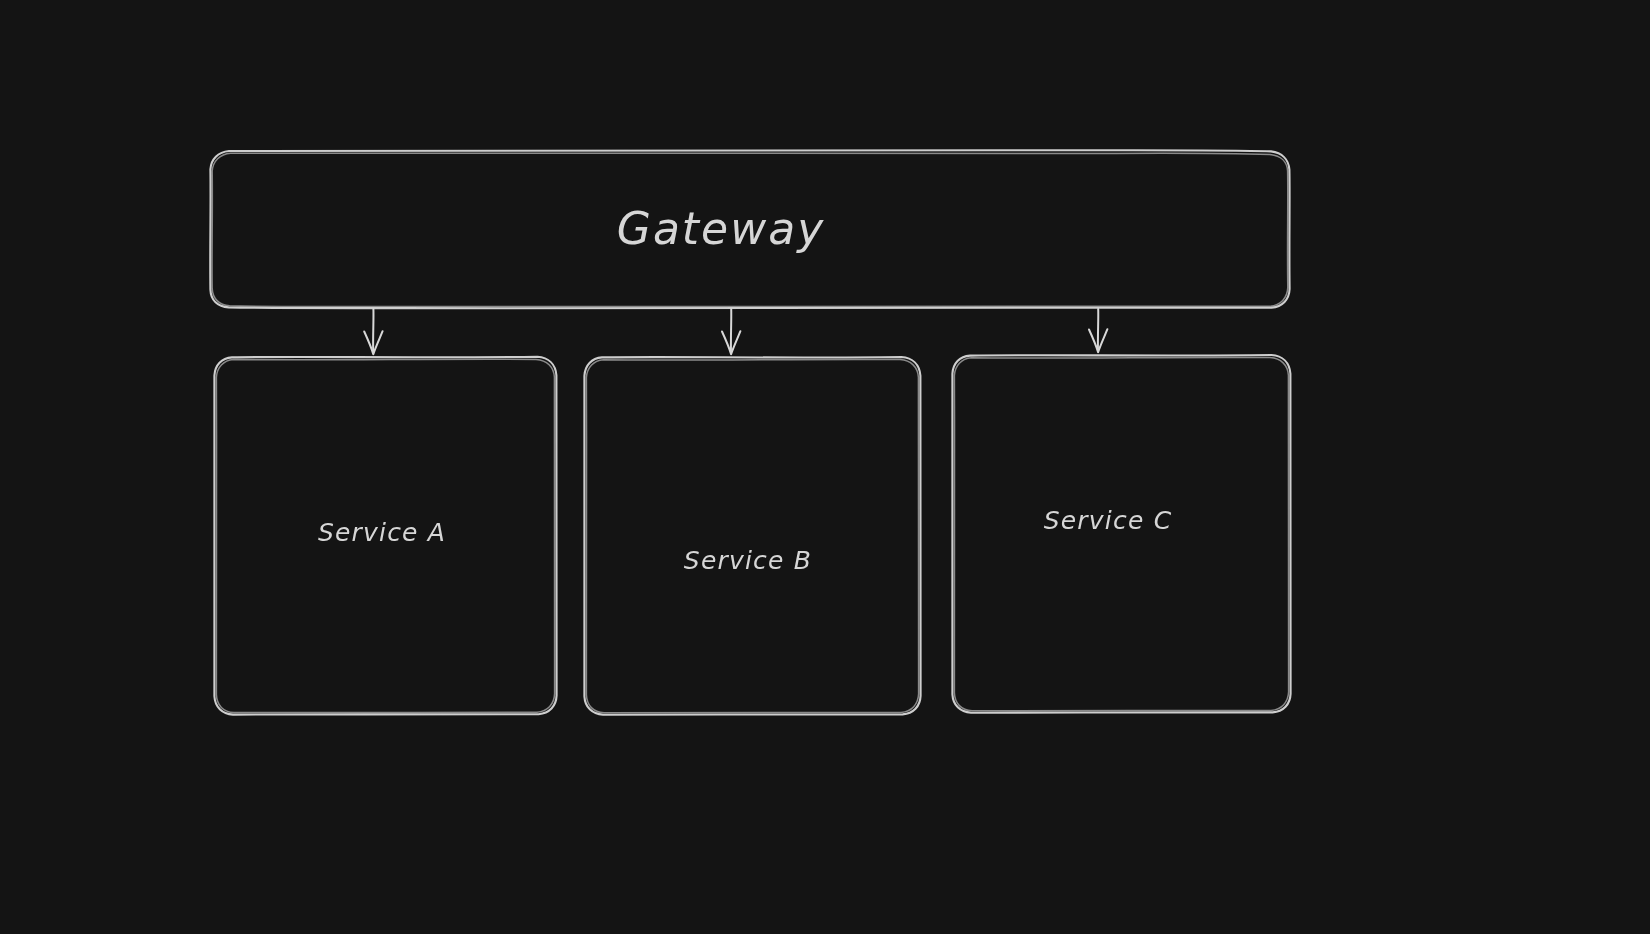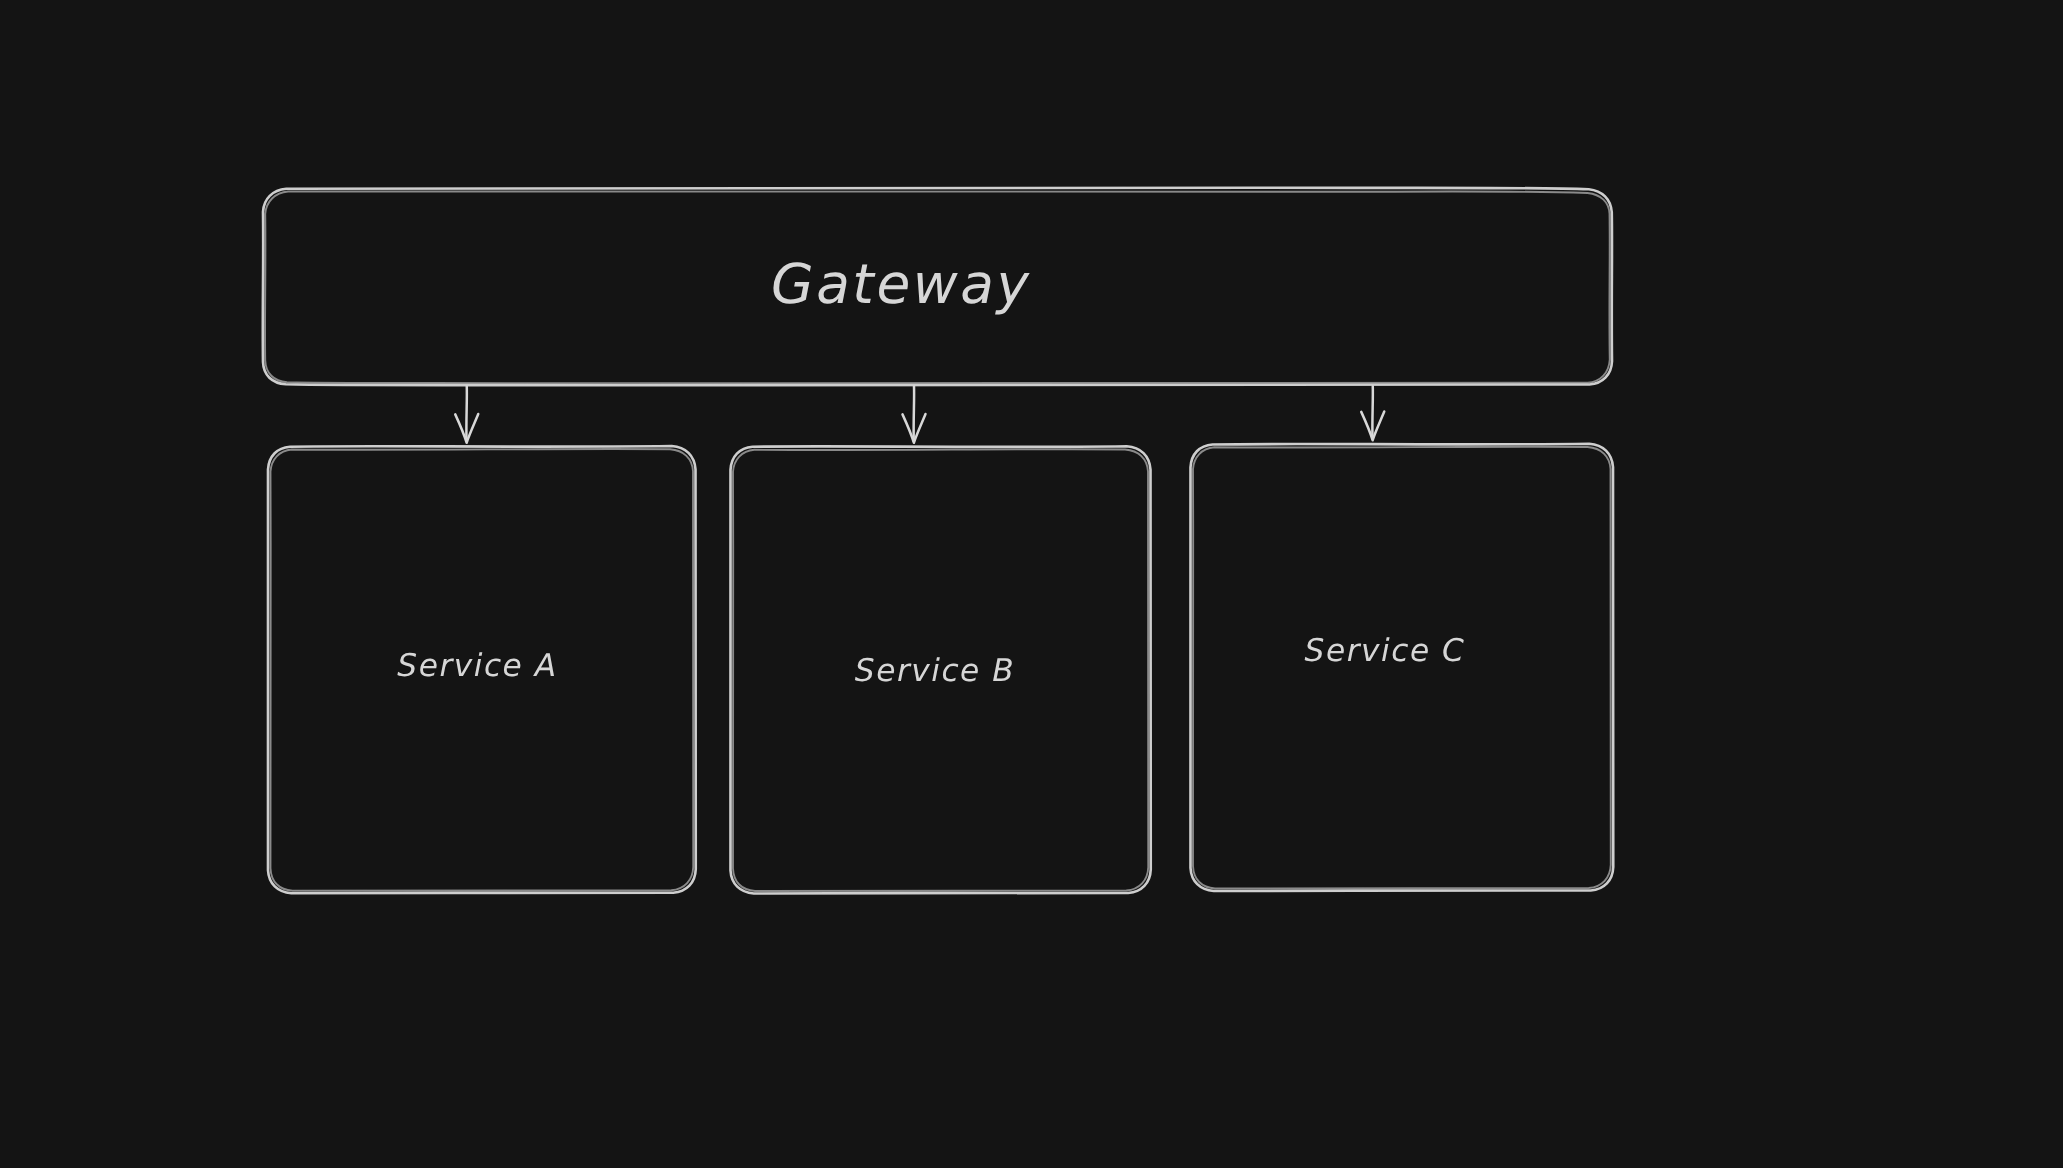--- a/index.html
+++ b/index.html
@@ -179,17 +179,17 @@
       <path class="arrow-stroke" d="M 1089 329.5 C 1092.2 336.5, 1095.8 344.5, 1098.1 352.2
            M 1107.4 329.2 C 1104.4 336.6, 1100.6 344.6, 1098.1 352.2"></path>
     </g>
 
   </svg>
 
   <div class="node-label label-gateway" style="left:721px; top:228px;">Gateway</div>
 
   <div class="node-label label-service" style="left:382px; top:532px;">Service A</div>
 
-  <div class="node-label label-service" style="left:748px; top:536px;">Service B</div>
+  <div class="node-label label-service" style="left:748px; top:560px;">Service B</div>
 
   <div class="node-label label-service" style="left:1108px; top:520px;">Service C</div>
 
 </div>
 
 </body></html>

